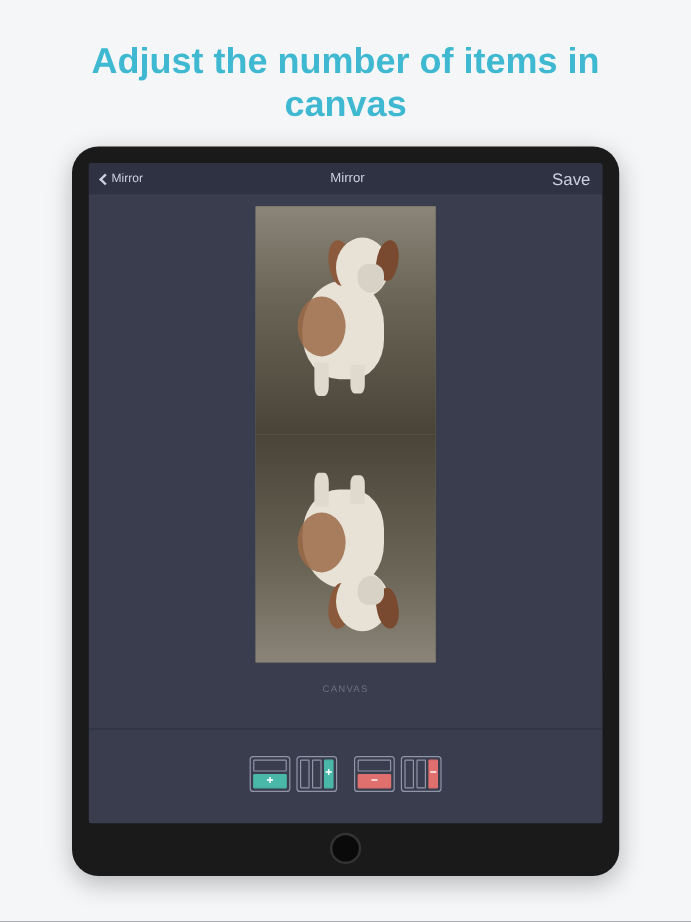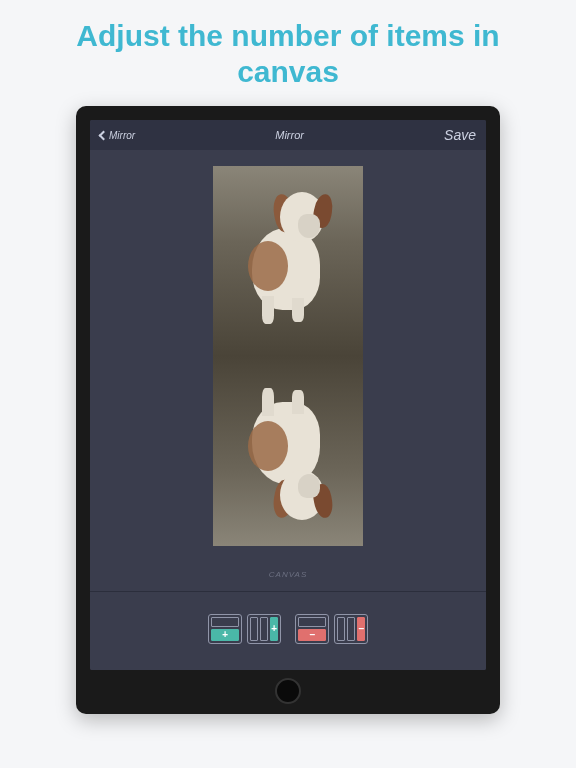--- a/index.html
+++ b/index.html
@@ -11,33 +11,32 @@
       display: flex;
       flex-direction: column;
       align-items: center;
     }
     .promo-title {
       color: #3fb8d1;
       font-size: 30px;
       font-weight: bold;
       text-align: center;
       line-height: 1.2;
-      margin-top: 18px;
+      margin-top: 34px;
       margin-bottom: 16px;
       padding: 0 30px;
     }
     .tablet {
-      width: 424px;
+      width: 456px;
       height: 608px;
       background: #1a1a1a;
-      border-radius: 10px;
+      border-radius: 22px;
       padding: 14px 14px 44px 14px;
       position: relative;
       box-shadow: 0 6px 20px rgba(0,0,0,0.25);
-      font-style: italic;
     }
     .screen {
       width: 100%;
       height: 100%;
       background: #3a3d4d;
       border-radius: 2px;
       display: flex;
       flex-direction: column;
       overflow: hidden;
     }
@@ -192,21 +191,21 @@
       width: 12px;
       height: 24px;
       background: #e0dace;
       border-radius: 0 0 30% 30%;
       top: 112px;
       left: 54px;
     }
     .tabs {
       display: flex;
       background: #3a3d4d;
-      padding: 0 0 6px 0;
+      padding: 0 0 22px 0;
       border-bottom: 1px solid #2b2e3c;
     }
     .tab {
       flex: 1;
       text-align: center;
       font-size: 8px;
       letter-spacing: 1px;
       color: #6b6f80;
       padding: 8px 0 6px 0;
       cursor: pointer;

